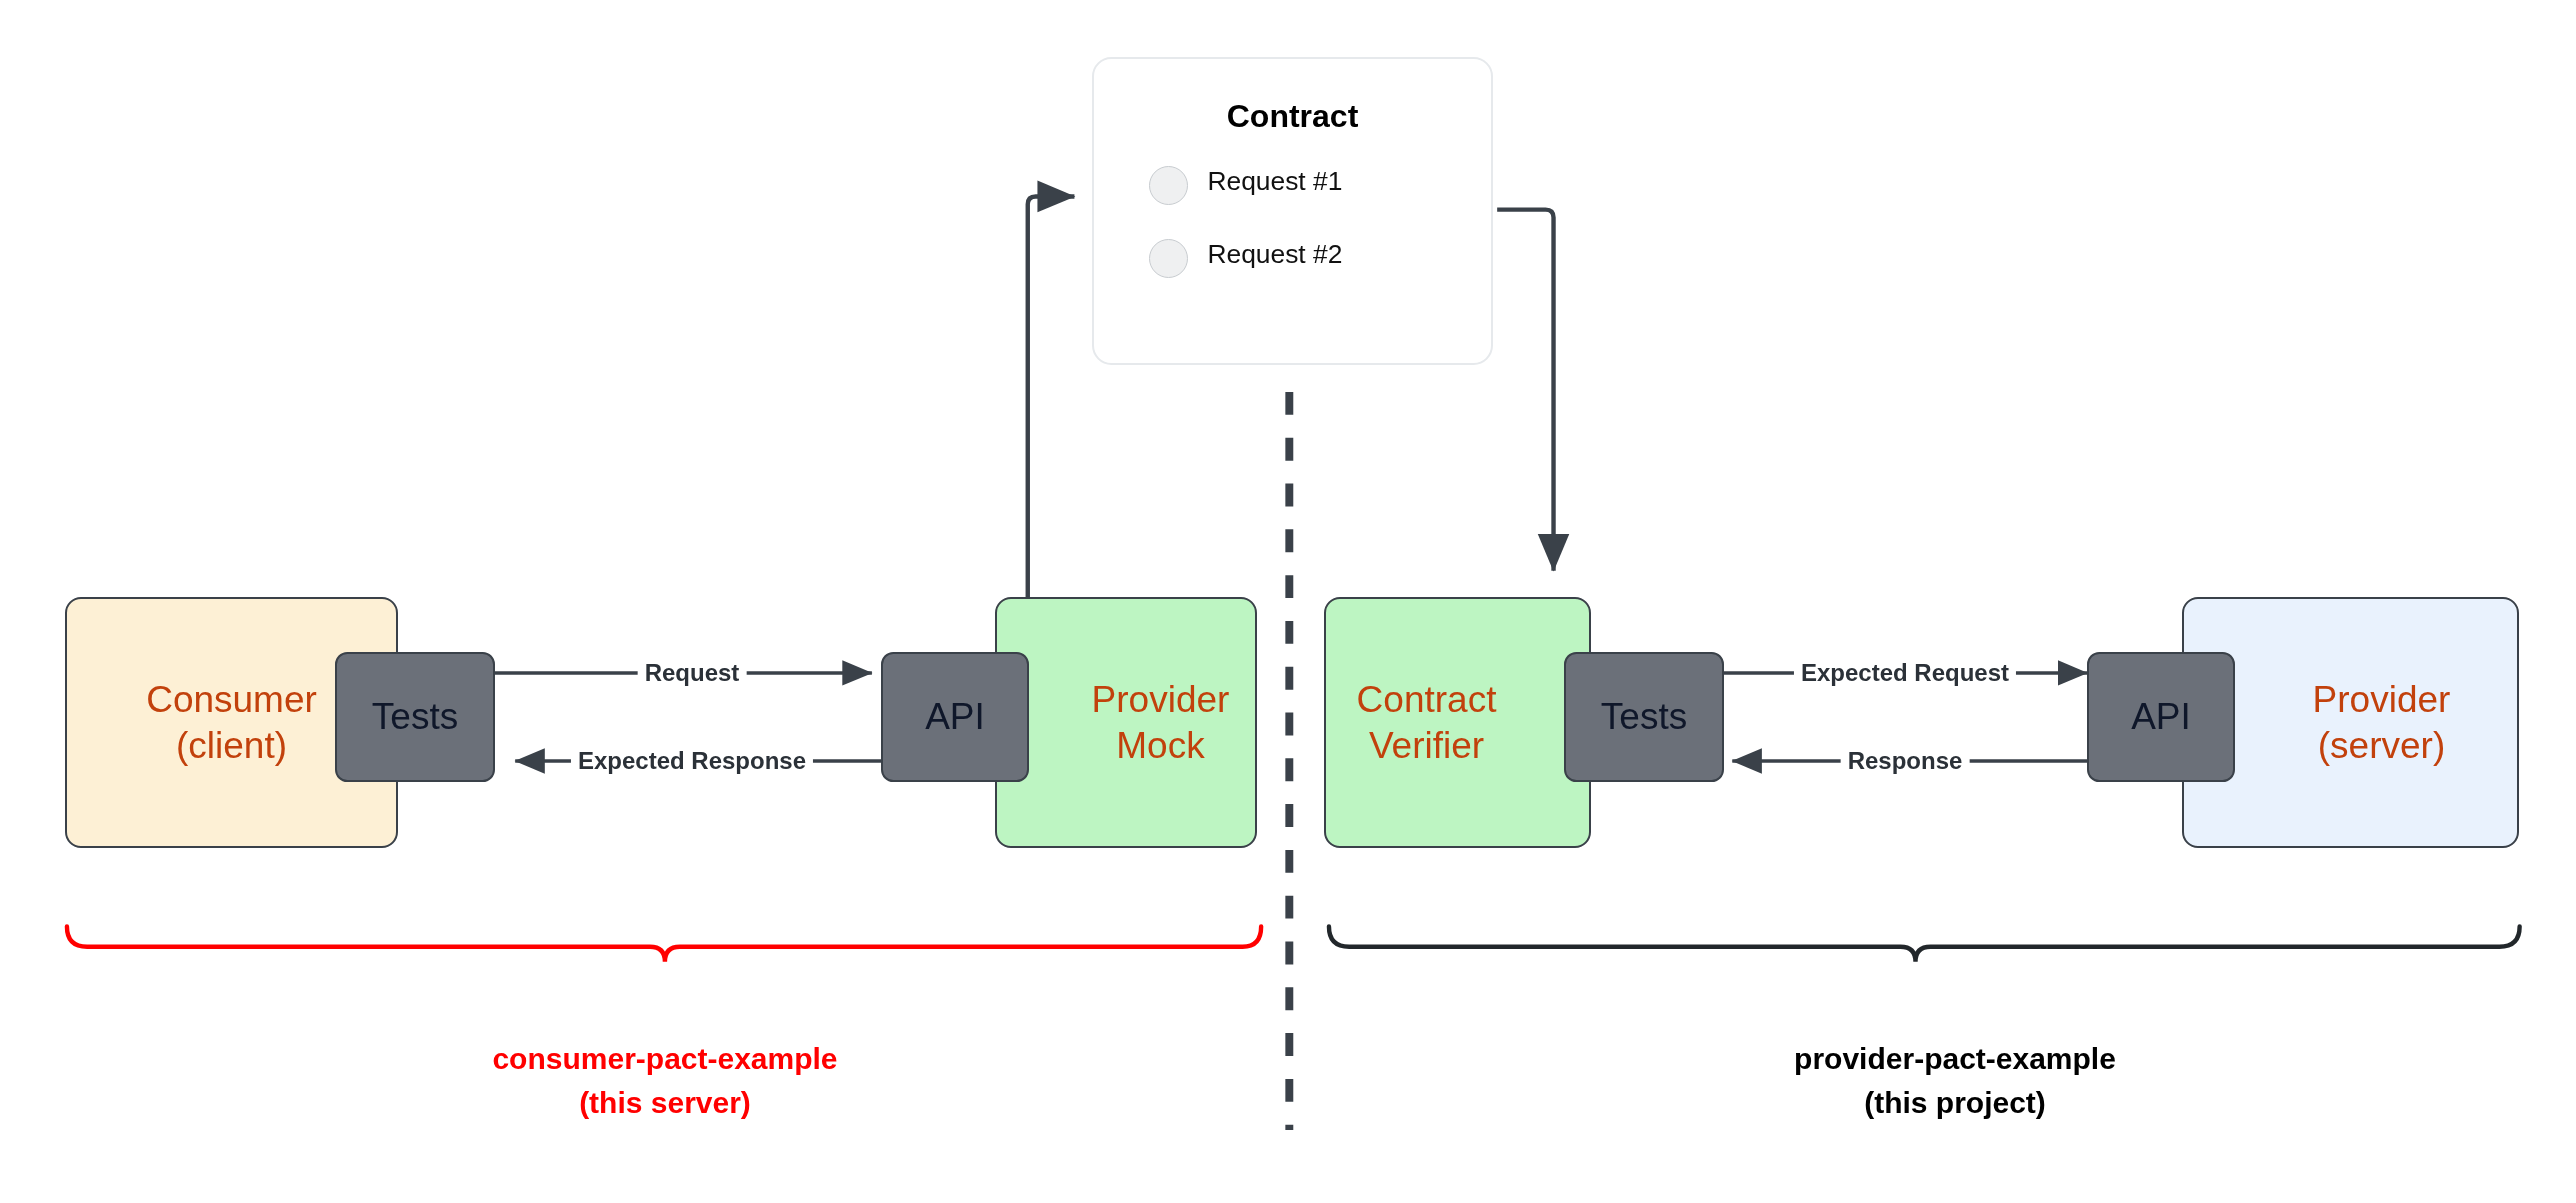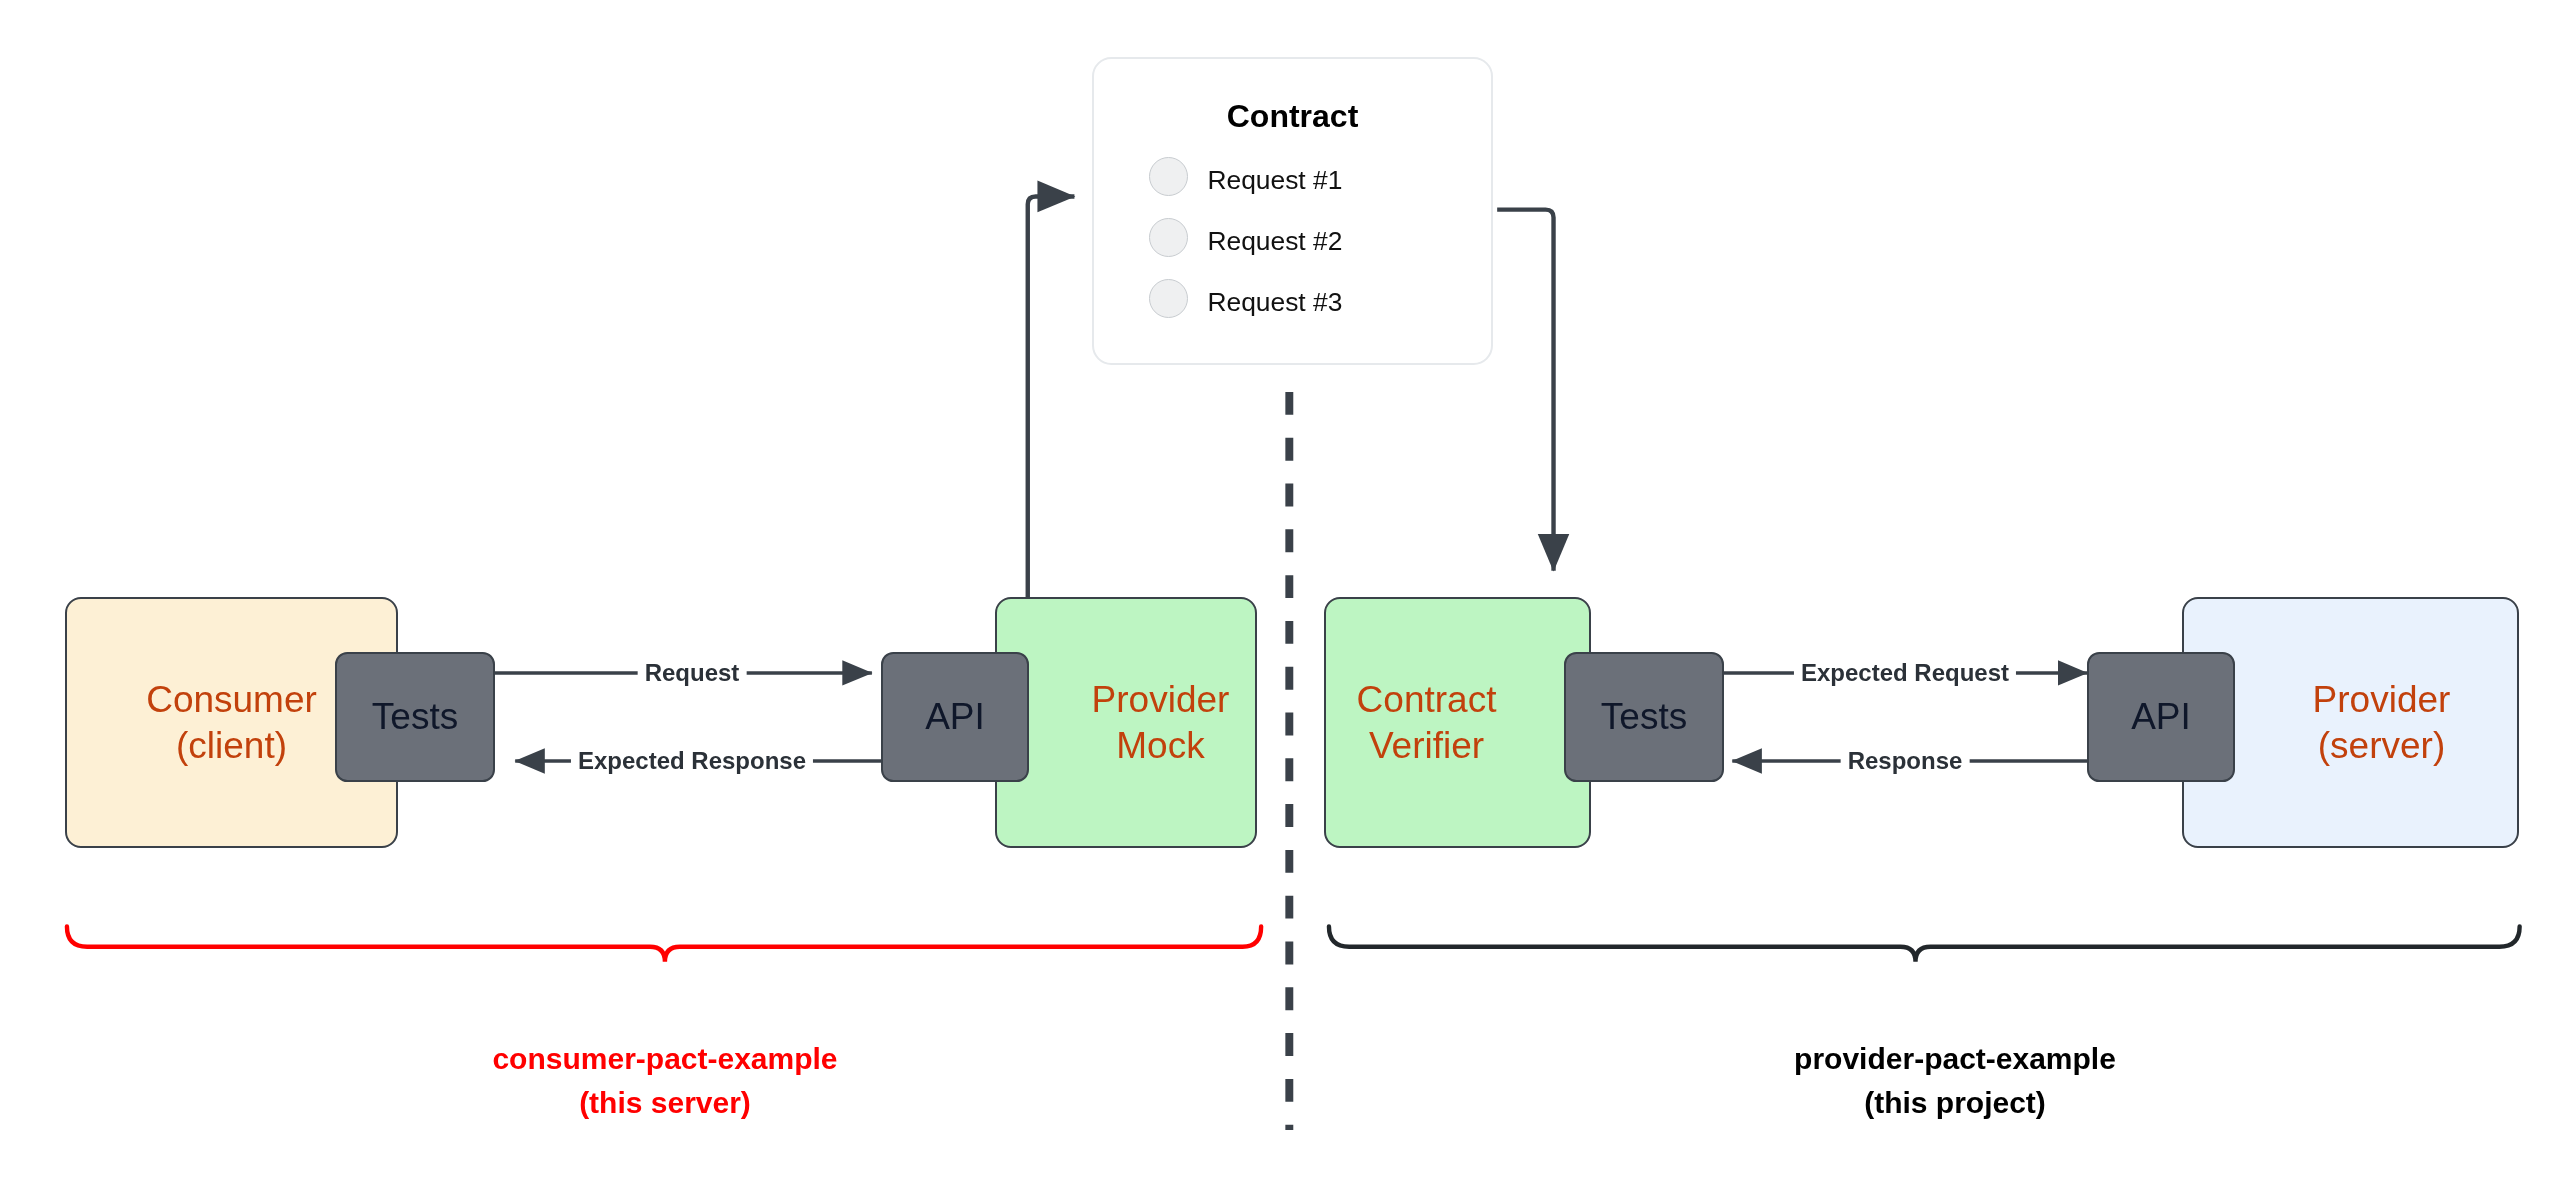--- a/index.html
+++ b/index.html
@@ -62,23 +62,23 @@
   }
   #contract-title {
     text-align: center;
     font-size: 32px;
     font-weight: bold;
     color: #000000;
     margin-top: 39px;
   }
   .req-row {
     display: flex;
-    align-items: flex-end;
+    align-items: flex-start;
     margin-left: 55px;
-    margin-top: 19px;
+    margin-top: 31px;
     height: 42px;
   }
   .req-circle {
     width: 39px;
     height: 39px;
     border-radius: 50%;
     background: #eff0f1;
     border: 1.8px solid #c8ccd0;
     box-sizing: border-box;
     flex: none;
@@ -134,24 +134,20 @@
     <div id="contract-title">Contract</div>
 
     <div class="req-row">
       <div class="req-circle"></div>
       <div class="req-label">Request #1</div>
     </div>
     <div class="req-row">
       <div class="req-circle"></div>
       <div class="req-label">Request #2</div>
     </div>
-    <div class="req-row">
-      <div class="req-circle"></div>
-      <div class="req-label">Request #3</div>
-    </div>
   </div>
 
   <div class="node outer consumer-box" style="left:65px; top:597px; width:333px; height:251px;">
     <span>Consumer
 (client)</span>
   </div>
 
   <div class="node outer mock-box" style="left:995px; top:597px; width:262px; height:251px;">
     <span style="margin-left:69px;">Provider
 Mock</span>

